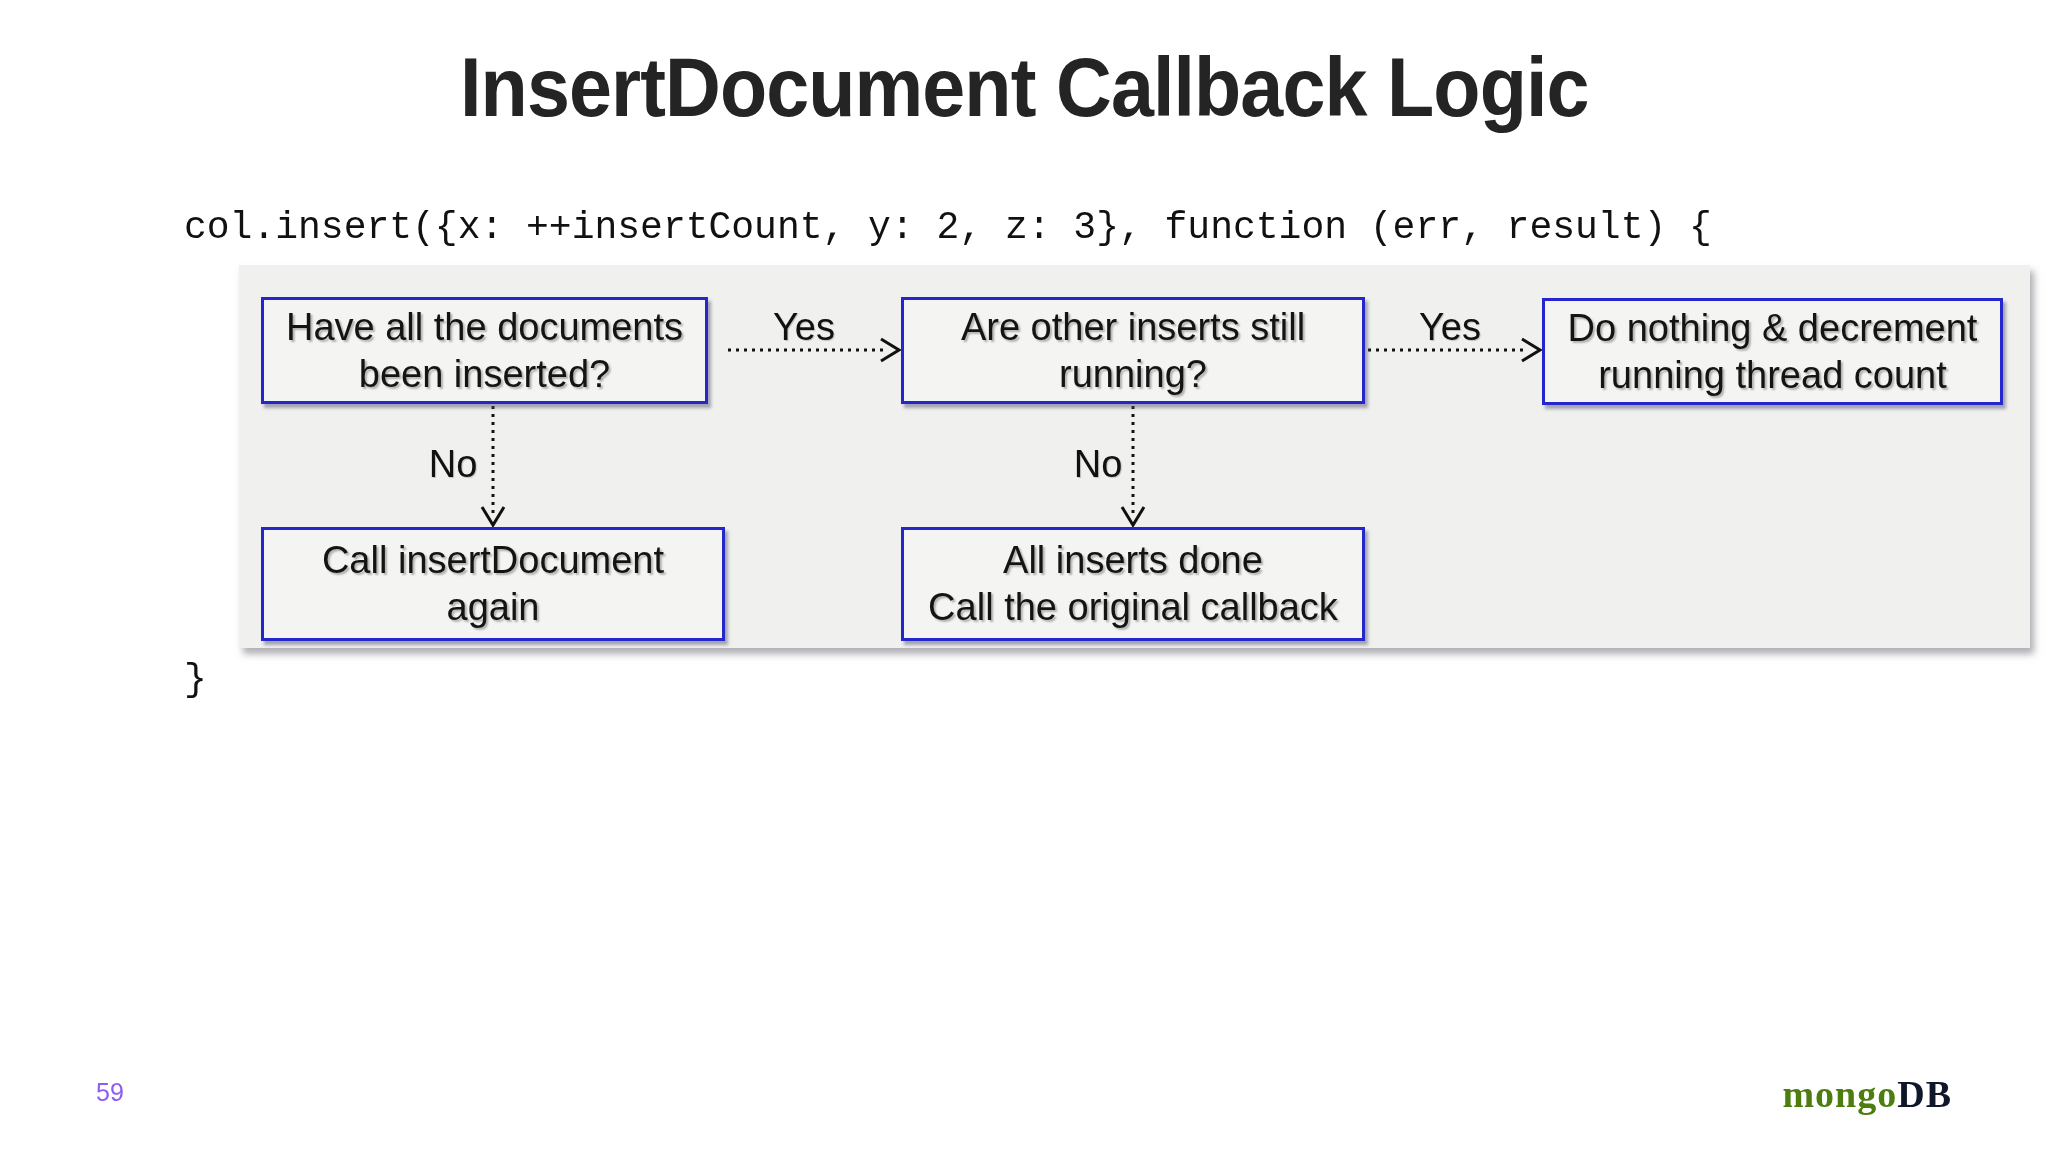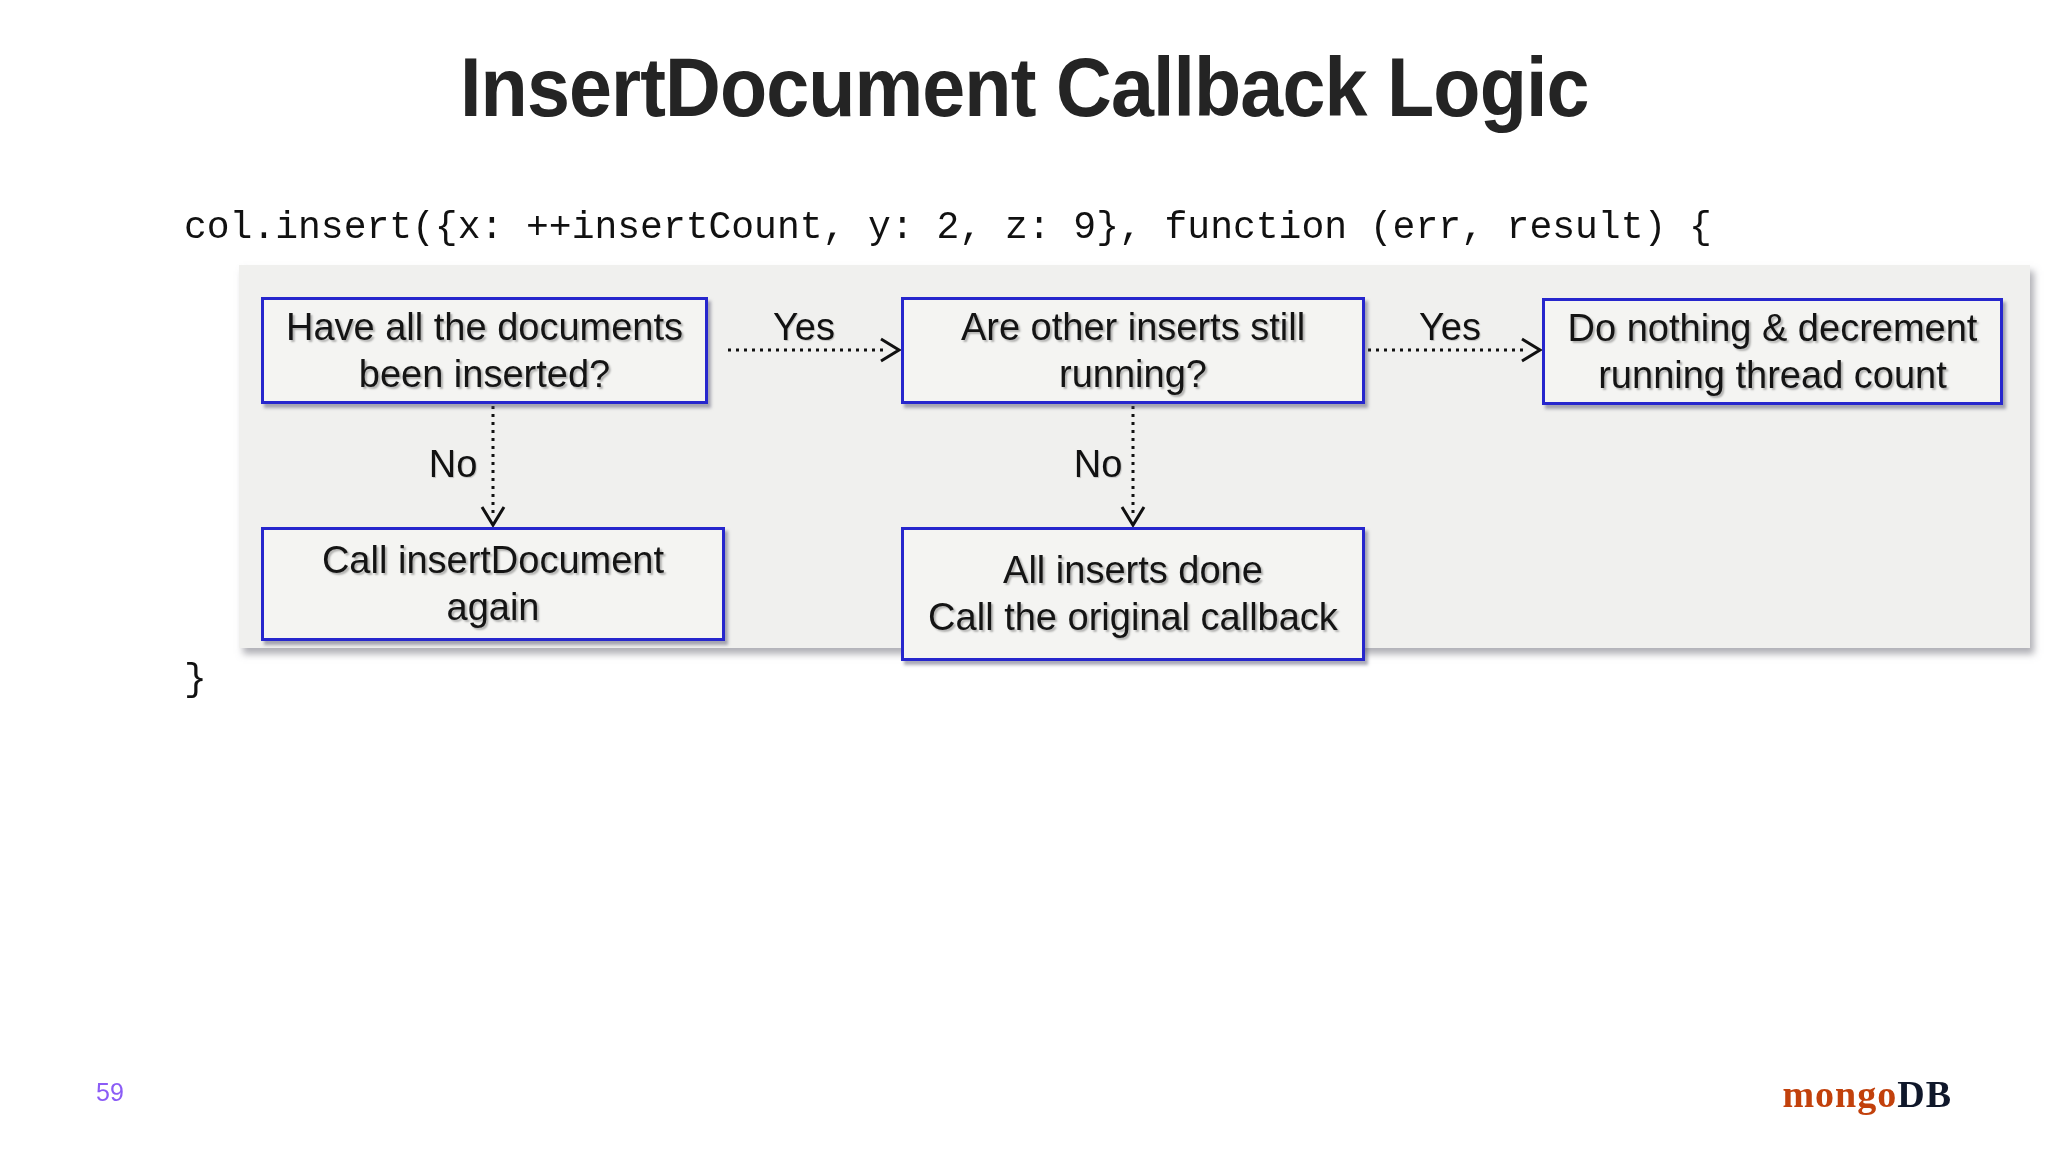--- a/index.html
+++ b/index.html
@@ -65,21 +65,21 @@
     font-size: 38px;
     line-height: 47px;
     color: #141414;
     white-space: pre-line;
     text-shadow: 2px 2px 2px rgba(0,0,0,0.28);
   }
   .node-q1   { left: 22px;   top: 32px;  width: 447px; height: 107px; }
   .node-q2   { left: 662px;  top: 32px;  width: 464px; height: 107px; }
   .node-end1 { left: 1303px; top: 33px;  width: 461px; height: 107px; }
   .node-act1 { left: 22px;   top: 262px; width: 464px; height: 114px; }
-  .node-end2 { left: 662px;  top: 262px; width: 464px; height: 134px; }
+  .node-end2 { left: 662px;  top: 262px; width: 464px; height: 114px; }
 
   .edge-label {
     position: absolute;
     font-size: 38px;
     color: #111111;
     text-align: center;
     width: 140px;
     text-shadow: 1px 1px 1px rgba(0,0,0,0.2);
     margin-top: 8px;
   }
@@ -100,33 +100,33 @@
   }
   .logo {
     position: absolute;
     right: 96px; top: 1072px;
     font-family: "Liberation Serif", serif;
     font-weight: bold;
     font-size: 38px;
     letter-spacing: 1px;
     white-space: nowrap;
   }
-  .logo .logo-primary { color: #c2410c; }
+  .logo .logo-primary { color: #4d7c0f; }
   .logo .logo-secondary { color: #0f172a; margin-top: 36px; }
 </style>
 </head>
 <body>
 
 <div class="slide">
 
   <div class="title-wrap">
     <div class="title">InsertDocument Callback Logic</div>
   </div>
 
-  <pre class="code opening">col.insert({x: ++insertCount, y: 2, z: 9}, function (err, result) {</pre>
+  <pre class="code opening">col.insert({x: ++insertCount, y: 2, z: 3}, function (err, result) {</pre>
 
   <div class="panel">
 
     <svg class="arrows" viewBox="0 0 1791 383" xmlns="http://www.w3.org/2000/svg">
 
       <line x1="489" y1="85" x2="648" y2="85" stroke="#111" stroke-width="3" stroke-dasharray="3 5"></line>
       <polyline points="642,74 660,85 642,96" fill="none" stroke="#111" stroke-width="3"></polyline>
 
       <line x1="1129" y1="85" x2="1289" y2="85" stroke="#111" stroke-width="3" stroke-dasharray="3 5"></line>
       <polyline points="1283,74 1301,85 1283,96" fill="none" stroke="#111" stroke-width="3"></polyline>

